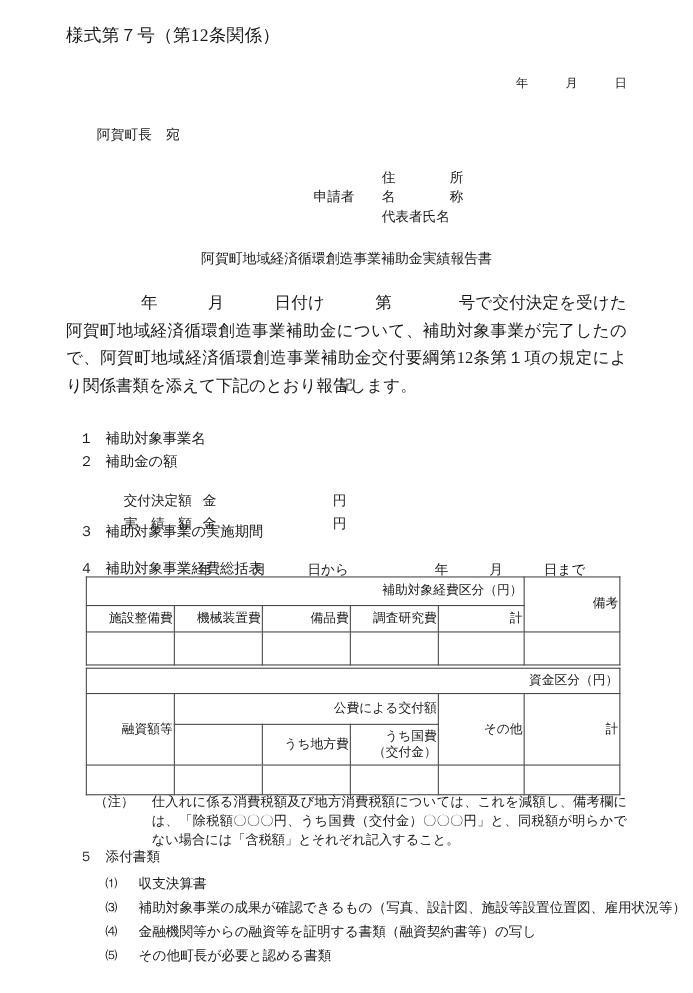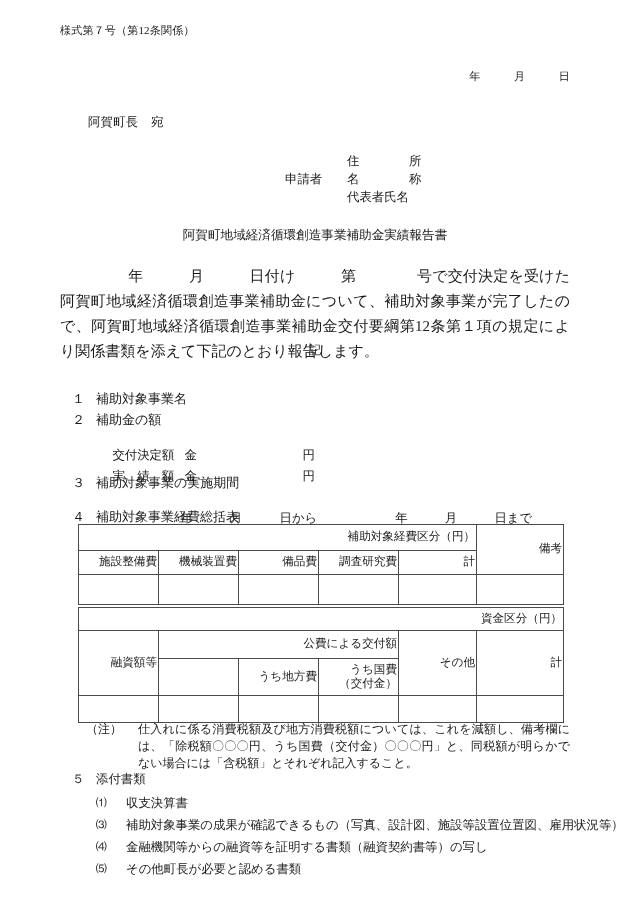--- a/index.html
+++ b/index.html
@@ -26,21 +26,21 @@
     font-size: 12.4px;
     line-height: 1.0;
     letter-spacing: 0.2px;
     white-space: pre;
   }
   .abs { position: absolute; }
 
   .form-no {
     left: 60px;
     top: 25px;
-    font-size: 11px;
+    font-size: 16px;
   }
   .date-line-top {
     left: 0;
     right: 60px;
     top: 71px;
     text-align: right;
     font-size: 11px;
   }
   .addressee {
     left: 88px;

